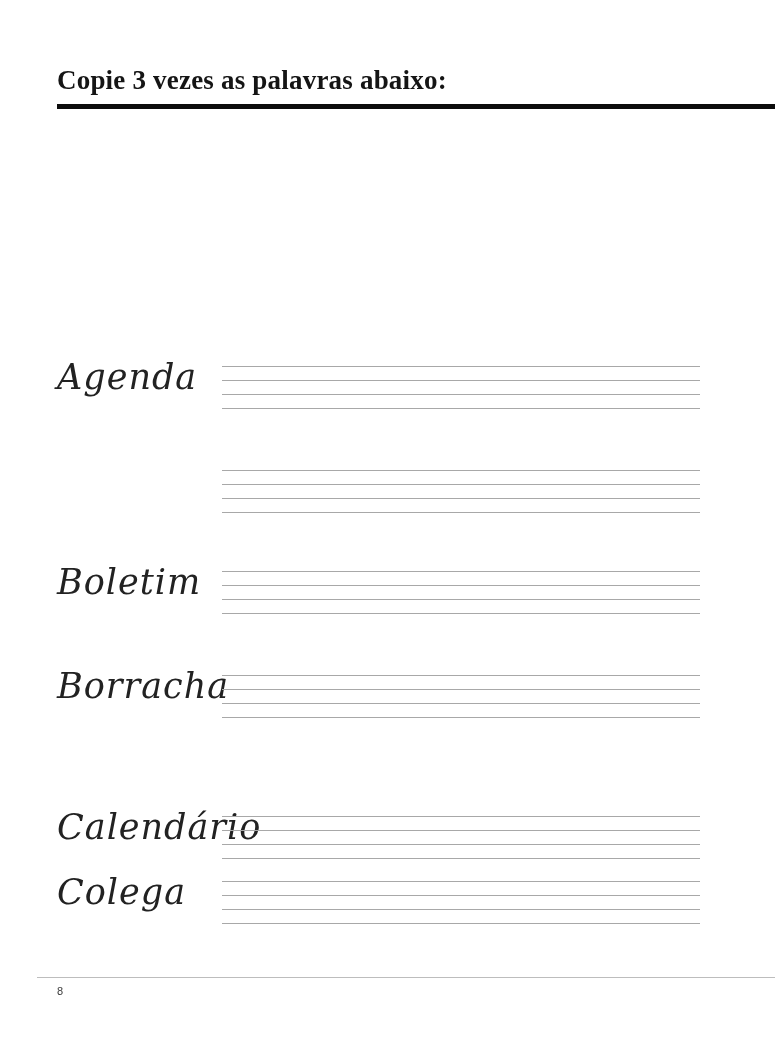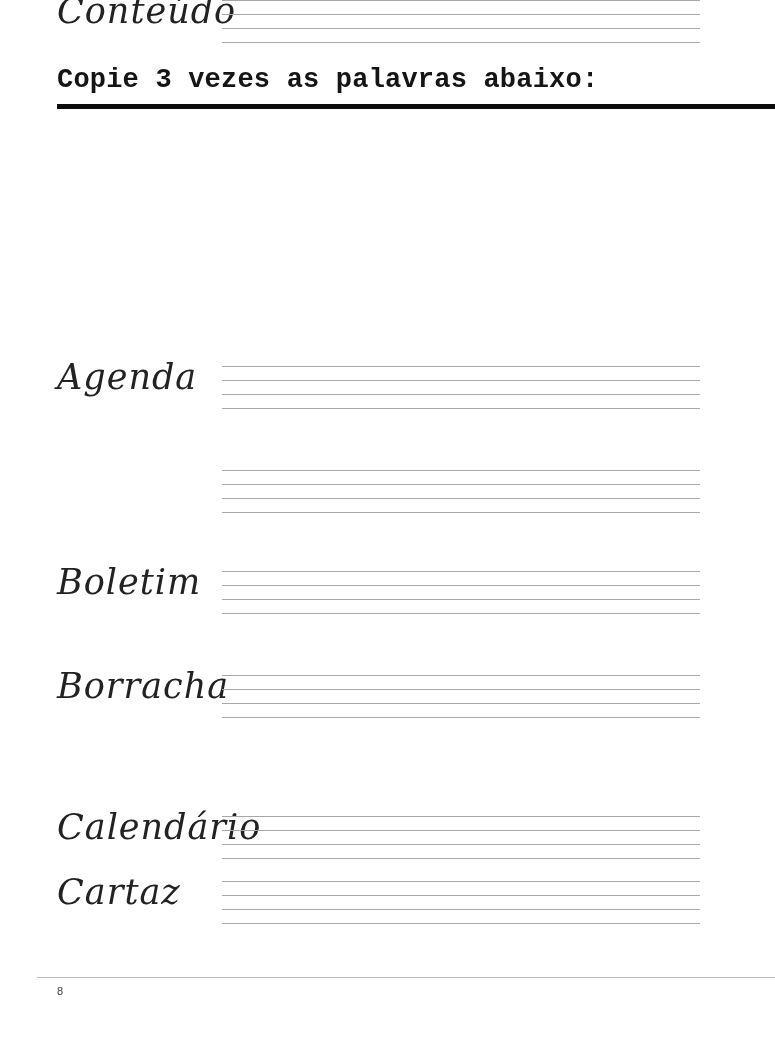--- a/index.html
+++ b/index.html
@@ -15,21 +15,21 @@
   
   #title {
     position: absolute;
     left: 57px;
     top: 67px;
     font-size: 27px;
     font-weight: 700;
     line-height: 1;
     letter-spacing: 0.2px;
     color: #151515;
-    font-family: Liberation Mono, monospace;
+    font-family: Liberation Serif, serif;
   }
   #title-rule {
     position: absolute;
     left: 57px;
     top: 104px;
     width: 718px;
     height: 5px;
     background: #0c0c0c;
   }
 
@@ -146,36 +146,27 @@
     <span class="word">Calendário</span>
     <div class="lines">
       <div class="gline"></div>
       <div class="gline"></div>
       <div class="gline"></div>
       <div class="gline"></div>
     </div>
   </div>
 
   <div class="row">
-    <span class="word">Cartaz</span>
+    <span class="word">Colega</span>
     <div class="lines">
       <div class="gline"></div>
       <div class="gline"></div>
       <div class="gline"></div>
       <div class="gline"></div>
     </div>
   </div>
 
 
-  <div class="row">
-    <span class="word">Conteúdo</span>
-    <div class="lines">
-      <div class="gline"></div>
-      <div class="gline"></div>
-      <div class="gline"></div>
-      <div class="gline"></div>
-    </div>
-  </div>
 
   <div id="footer-rule"></div>
   <div id="page-number">8</div>
 
 </div>
 
 </body></html>

